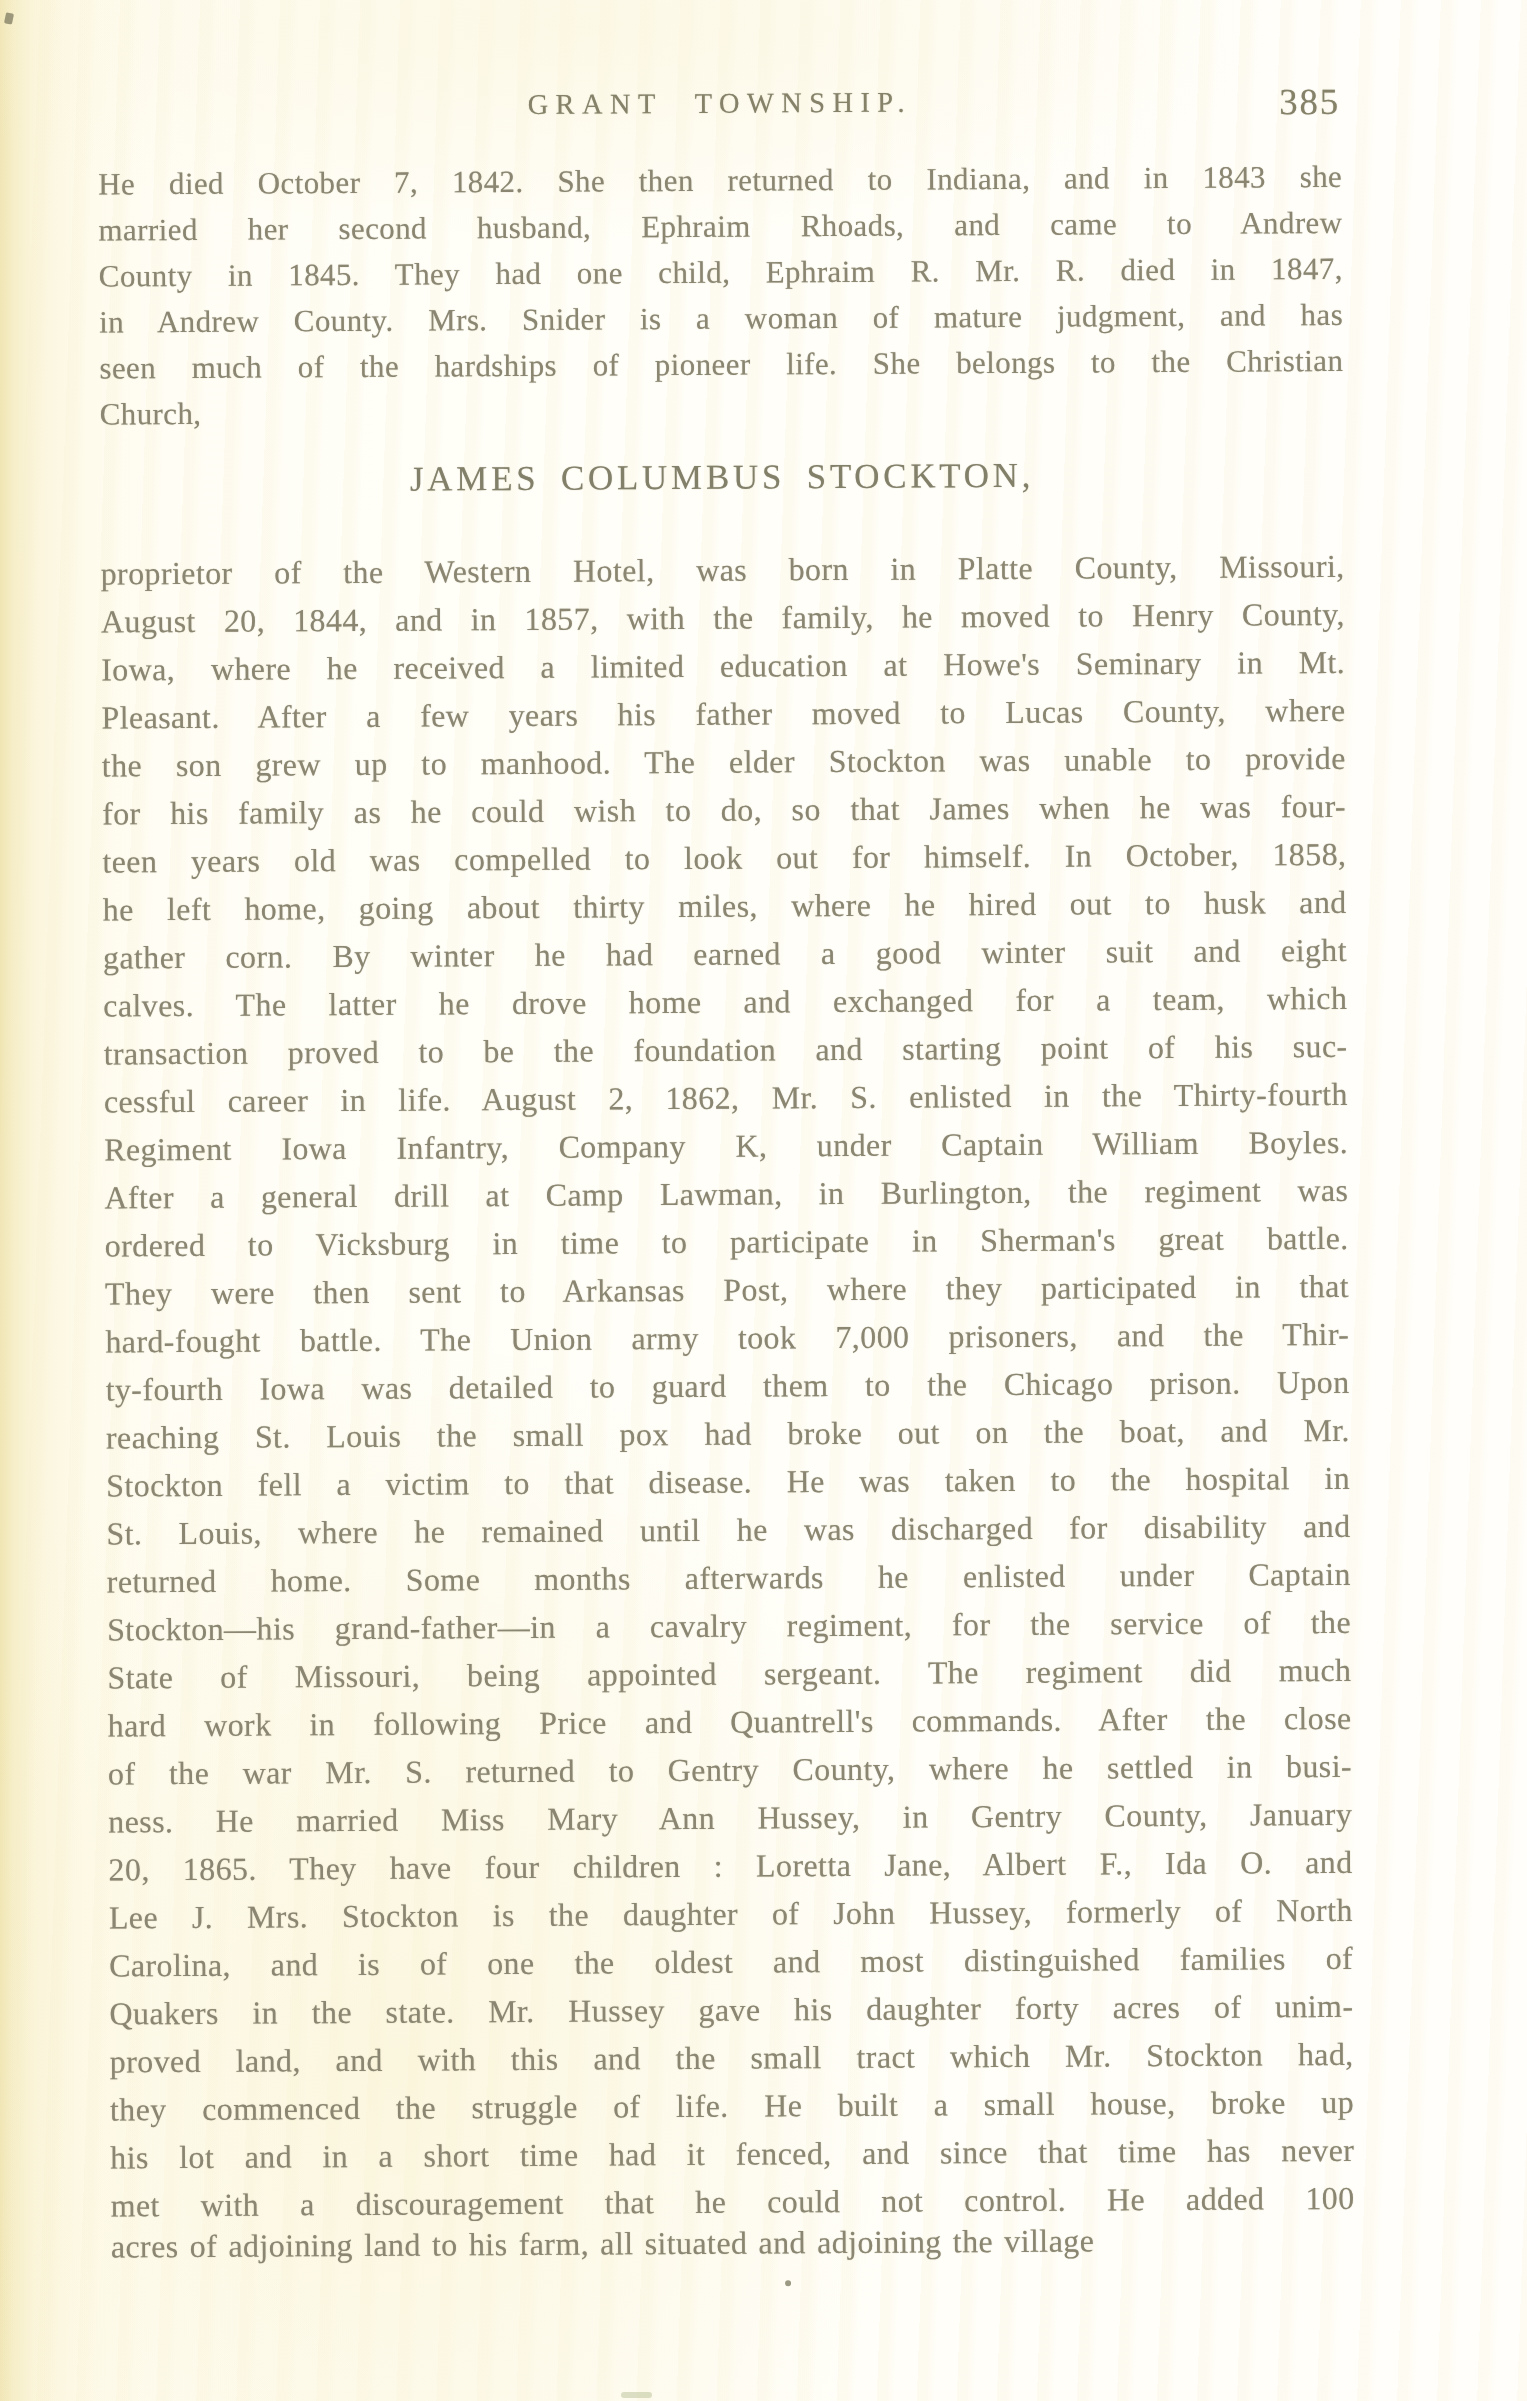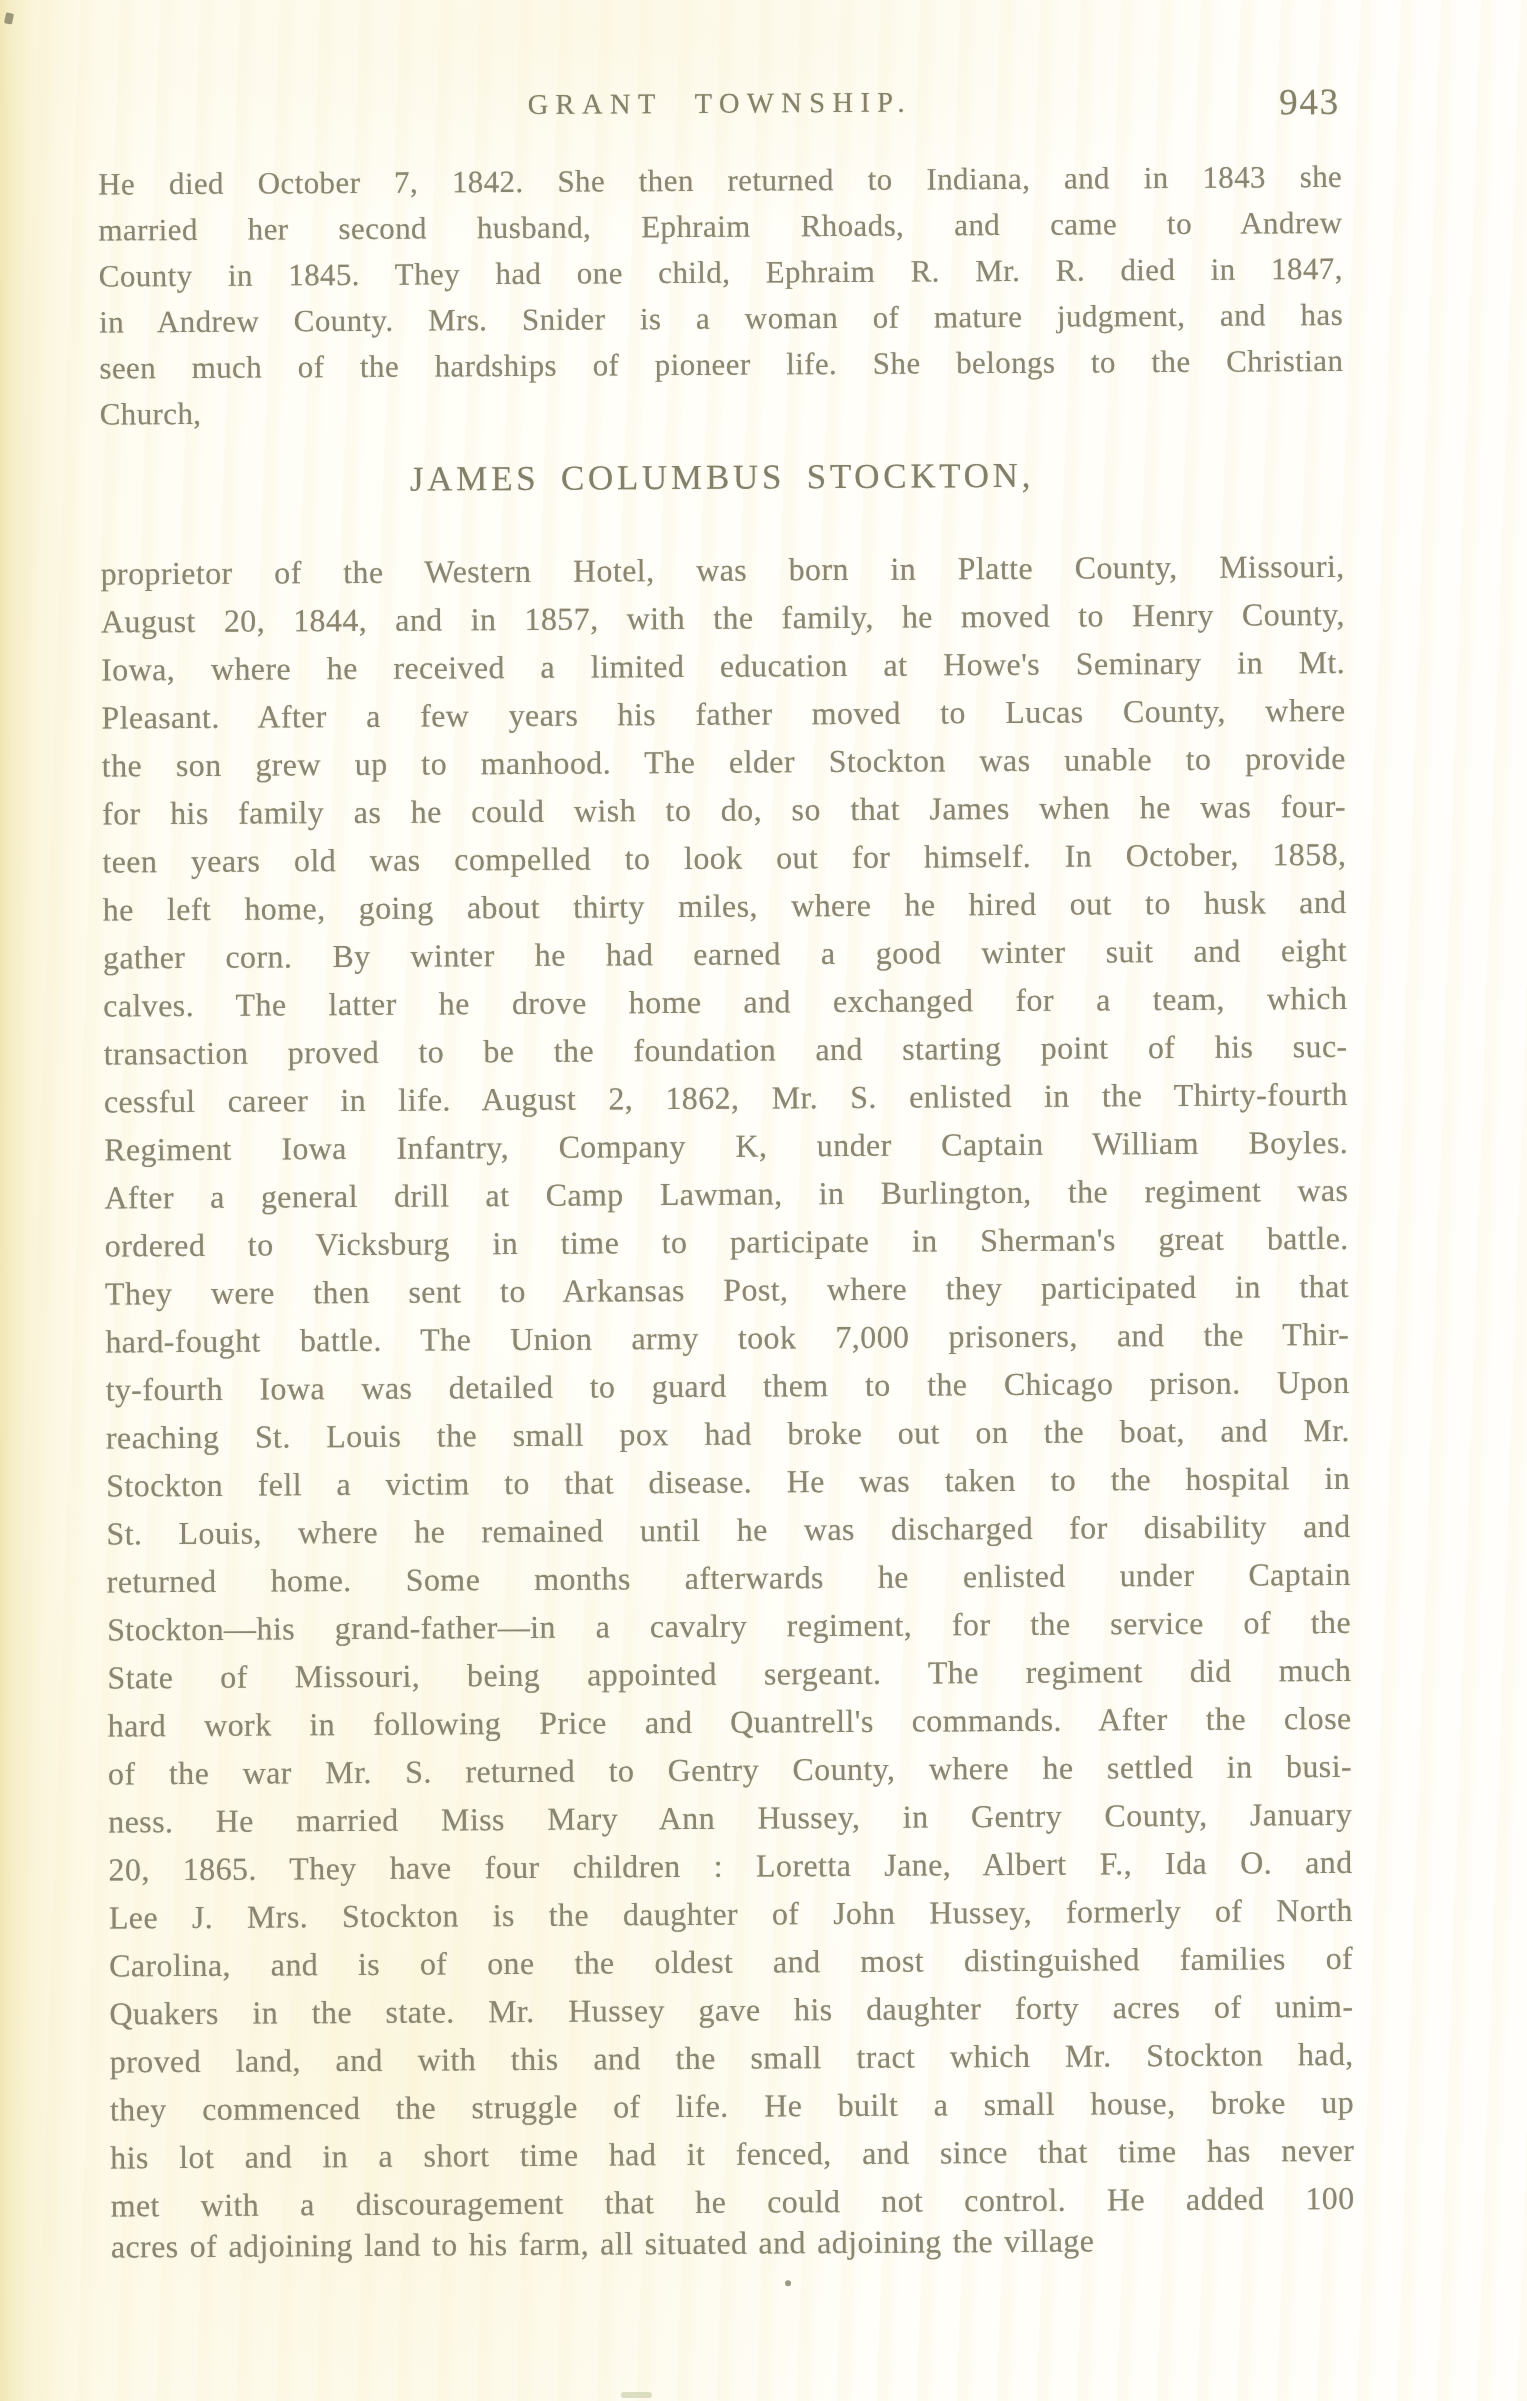--- a/index.html
+++ b/index.html
@@ -123,21 +123,21 @@
 </style>
 </head>
 <body>
 
 <div class="page">
   <span class="corner-mark"></span>
 
   <div class="content">
     <div class="running-header">
       <span class="header-title">GRANT TOWNSHIP.</span>
-      <span class="page-number">943</span>
+      <span class="page-number">385</span>
     </div>
 
     <div class="para para1">
         <div class="text-line">He died October 7, 1842.  She then returned to Indiana, and in 1843 she</div>
         <div class="text-line">married her second husband, Ephraim Rhoads, and came to Andrew</div>
         <div class="text-line">County in 1845.  They had one child, Ephraim R.  Mr. R. died in 1847,</div>
         <div class="text-line">in Andrew County.  Mrs. Snider is a woman of mature judgment, and has</div>
         <div class="text-line">seen much of the hardships of pioneer life.  She belongs to the Christian</div>
       </div>
     <div class="para-last para1-last">Church,</div>

